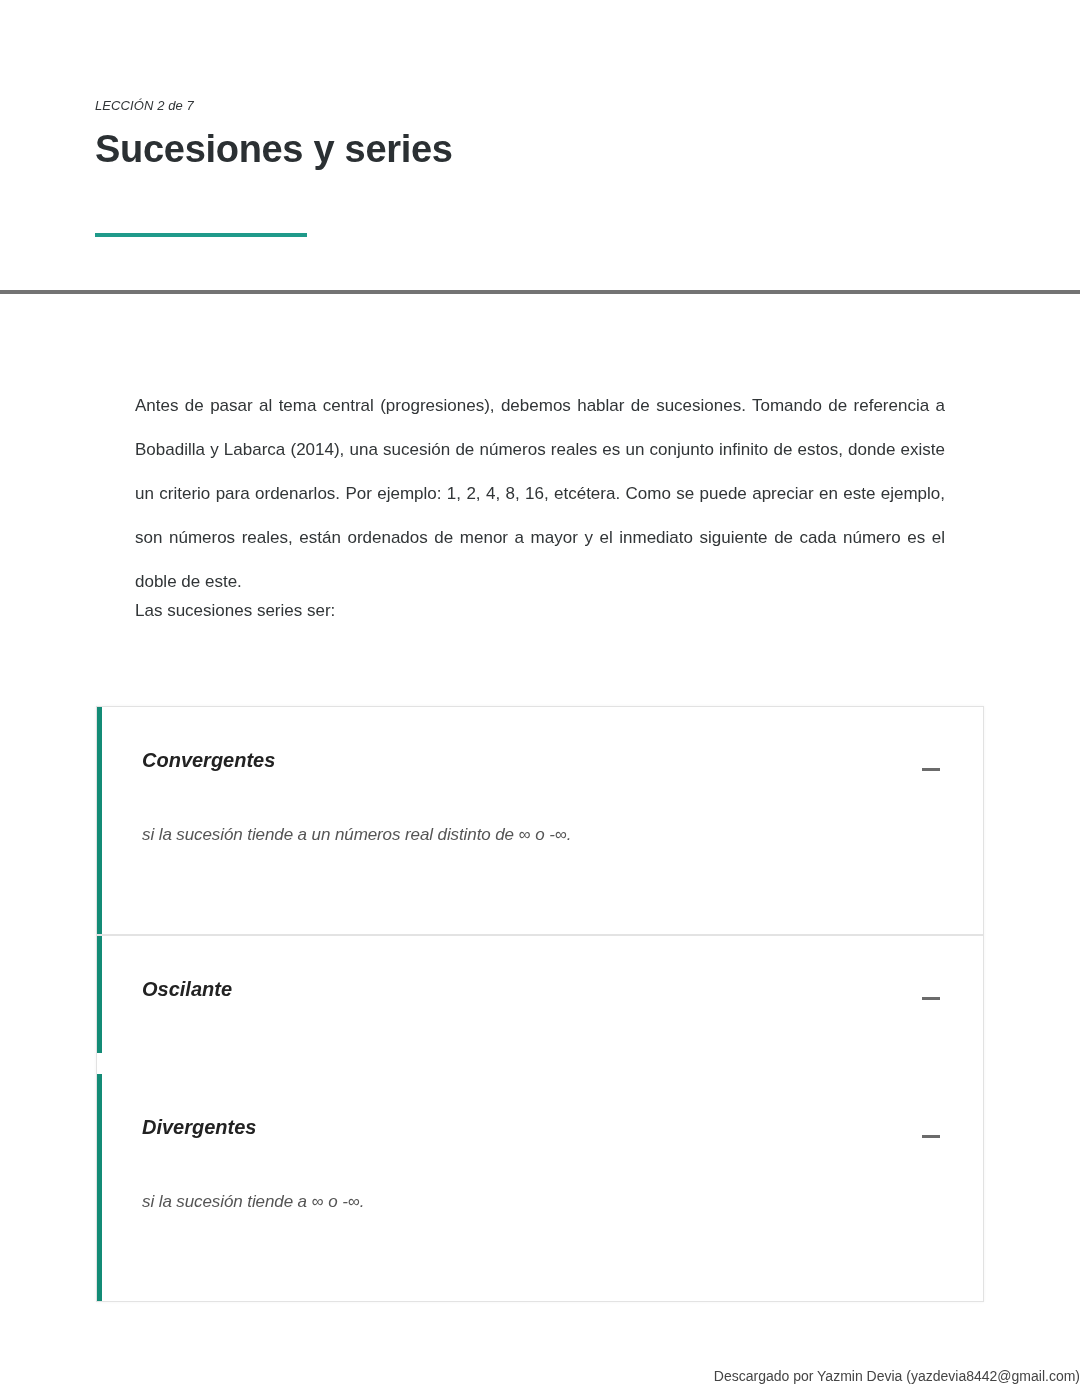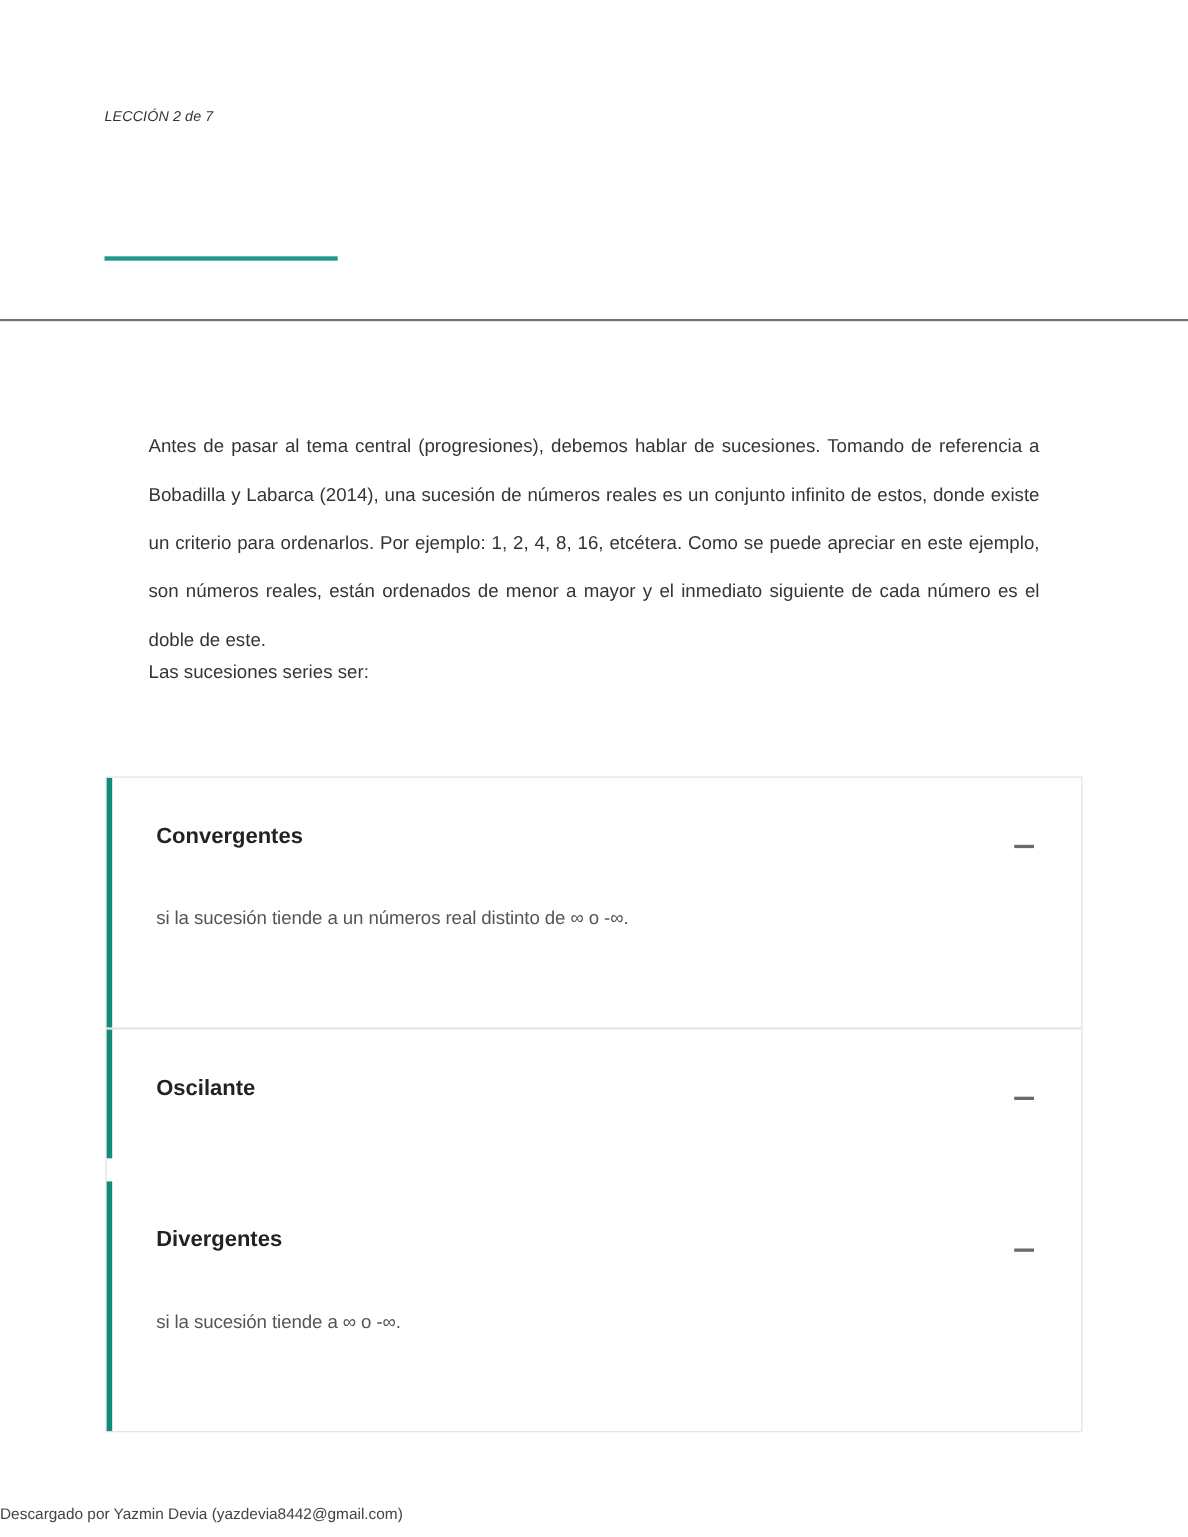--- a/index.html
+++ b/index.html
@@ -1,54 +1,55 @@
 <!DOCTYPE html>
 <html><head>
 <meta charset="utf-8">
 <style>
   html, body { margin: 0; padding: 0; background: #ffffff; }
   body { width: 1080px; height: 1397px; position: relative; overflow: hidden;
          font-family: "Liberation Sans", sans-serif; color: #313537; }
   .lesson-header { position: absolute; left: 0; top: 0; width: 1080px; height: 290px;
-                   border-bottom: 2px solid #737373; }
+                   border-bottom: 4px solid #737373; }
   .lesson-counter { position: absolute; left: 95px; top: 98px; font-size: 13px;
                     font-style: italic; color: #313537; letter-spacing: 0.1px; }
   .lesson-title { position: absolute; left: 95px; top: 128px; margin: 0;
                   font-size: 38px; font-weight: bold; color: #2b3033; letter-spacing: -0.3px; }
   .title-rule { position: absolute; left: 95px; top: 233px; width: 212px; height: 4px;
                 background: #1f9a8a; }
   .intro { position: absolute; left: 135px; top: 384px; width: 810px; font-size: 17px;
            line-height: 44px; text-align: justify; color: #313537; margin: 0; }
   .lead { position: absolute; left: 135px; top: 594px; font-size: 17px; line-height: 33px;
           color: #313537; margin: 0; }
   .accordion { position: absolute; left: 96px; top: 706px; width: 888px; height: 596px;
                border: 1px solid #e2e2e2; border-bottom: none; box-sizing: border-box;
                box-shadow: 0 0 3px rgba(0,0,0,0.05); overflow: hidden; }
   .acc-item { position: relative; height: 229px; border-bottom: 2px solid #e3e3e3;
-              box-sizing: border-box; }
+              box-sizing: border-box; font-style: italic; }
   .acc-item .accent { position: absolute; left: -1px; top: 0; width: 6px; height: 100%;
                       background: #138b76; }
   .acc-item.last { border-bottom: none; height: 138px; }
   .acc-item.last .accent { height: 117px; }
   .acc-title { position: absolute; left: 45px; top: 42px; font-size: 20px; font-weight: bold;
                color: #222; margin: 0; }
   .acc-toggle { position: absolute; right: 43px; top: 58px; width: 18px; height: 10px;
                 cursor: pointer; }
   .acc-toggle .bar { position: absolute; left: 0; top: 3px; width: 18px; height: 3px;
                      background: #6b6b6b; }
   .acc-body { position: absolute; left: 45px; top: 118px; font-size: 17px; color: #555;
               font-weight: normal; letter-spacing: -0.1px; margin: 0; }
-  .footer { position: absolute; left: 0; top: 1368px; width: 1080px; text-align: left;
+  .footer { position: absolute; left: 0; top: 1368px; width: 1080px; text-align: right;
             font-size: 14px; color: #444; }
 </style>
 </head>
 <body>
 
 <div class="lesson-header">
   <div class="lesson-counter">LECCIÓN 2 de 7</div>
+  <h1 class="lesson-title">Sucesiones y series</h1>
   <div class="title-rule"></div>
 </div>
 
 <p class="intro">Antes de pasar al tema central (progresiones), debemos hablar de sucesiones. Tomando de referencia a Bobadilla y Labarca (2014), una sucesión de números reales es un conjunto infinito de estos, donde existe un criterio para ordenarlos. Por ejemplo: 1, 2, 4, 8, 16, etcétera. Como se puede apreciar en este ejemplo, son números reales, están ordenados de menor a mayor y el inmediato siguiente de cada número es el doble de este.</p>
 <p class="lead">Las sucesiones series ser:</p>
 
 <div class="accordion">
   <div class="acc-item">
     <div class="accent"></div>
     <h3 class="acc-title">Convergentes</h3>

